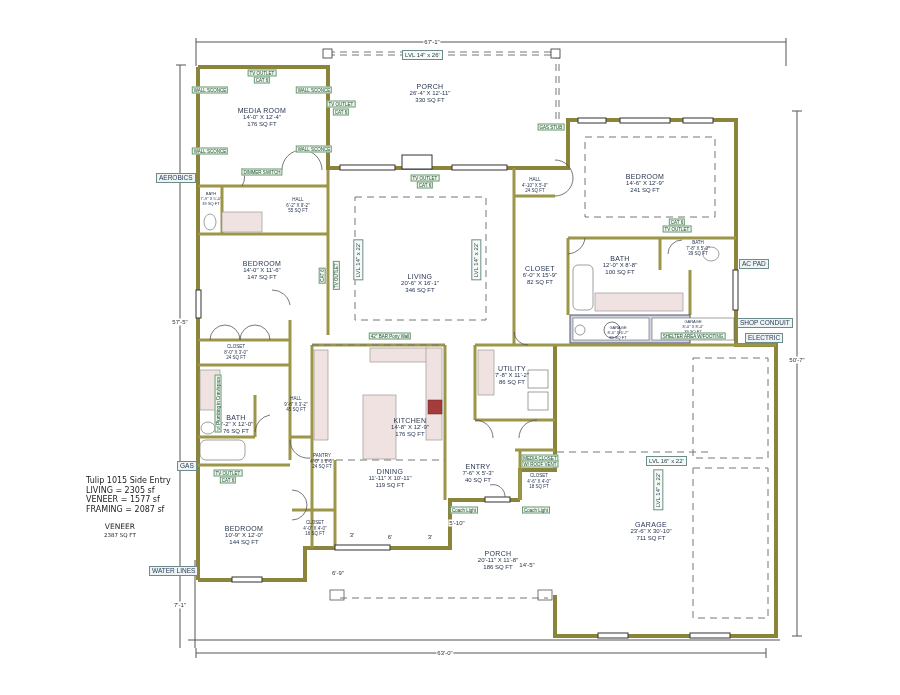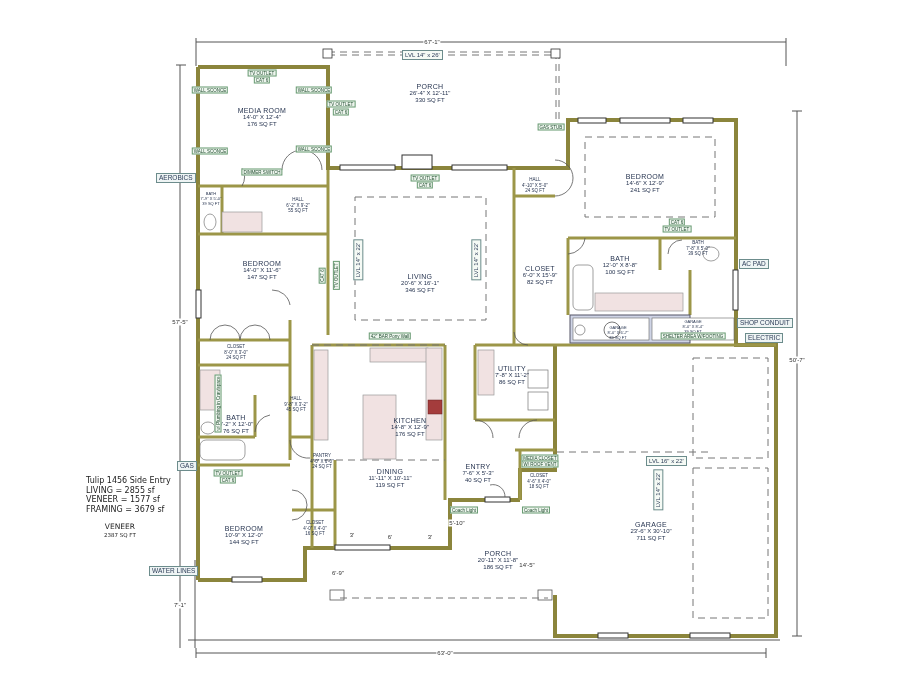--- a/index.html
+++ b/index.html
@@ -354,21 +354,21 @@
 <div class="dimtxt vert" style="left:797px;top:360px">50'-7"</div>
 <div class="dimtxt vert" style="left:180px;top:605px">7'-1"</div>
 <div class="dimtxt" style="left:352px;top:535px">3'</div>
 <div class="dimtxt" style="left:390px;top:537px">6'</div>
 <div class="dimtxt" style="left:430px;top:537px">3'</div>
 <div class="dimtxt vert" style="left:457px;top:523px">5'-10"</div>
 <div class="dimtxt vert" style="left:527px;top:565px">14'-5"</div>
 <div class="dimtxt vert" style="left:338px;top:573px">6'-9"</div>
 
 <div class="notes">
-  <div>Tulip  1456 Side Entry</div>
-  <div>LIVING = 2855  sf</div>
+  <div>Tulip  1015 Side Entry</div>
+  <div>LIVING = 2305  sf</div>
   <div>VENEER =  1577 sf</div>
-  <div>FRAMING = 3679 sf</div>
+  <div>FRAMING = 2087 sf</div>
 </div>
 <div class="veneer">
   <div>VENEER</div>
   <div class="s">2387 SQ FT</div>
 </div>
 
 </body></html>

